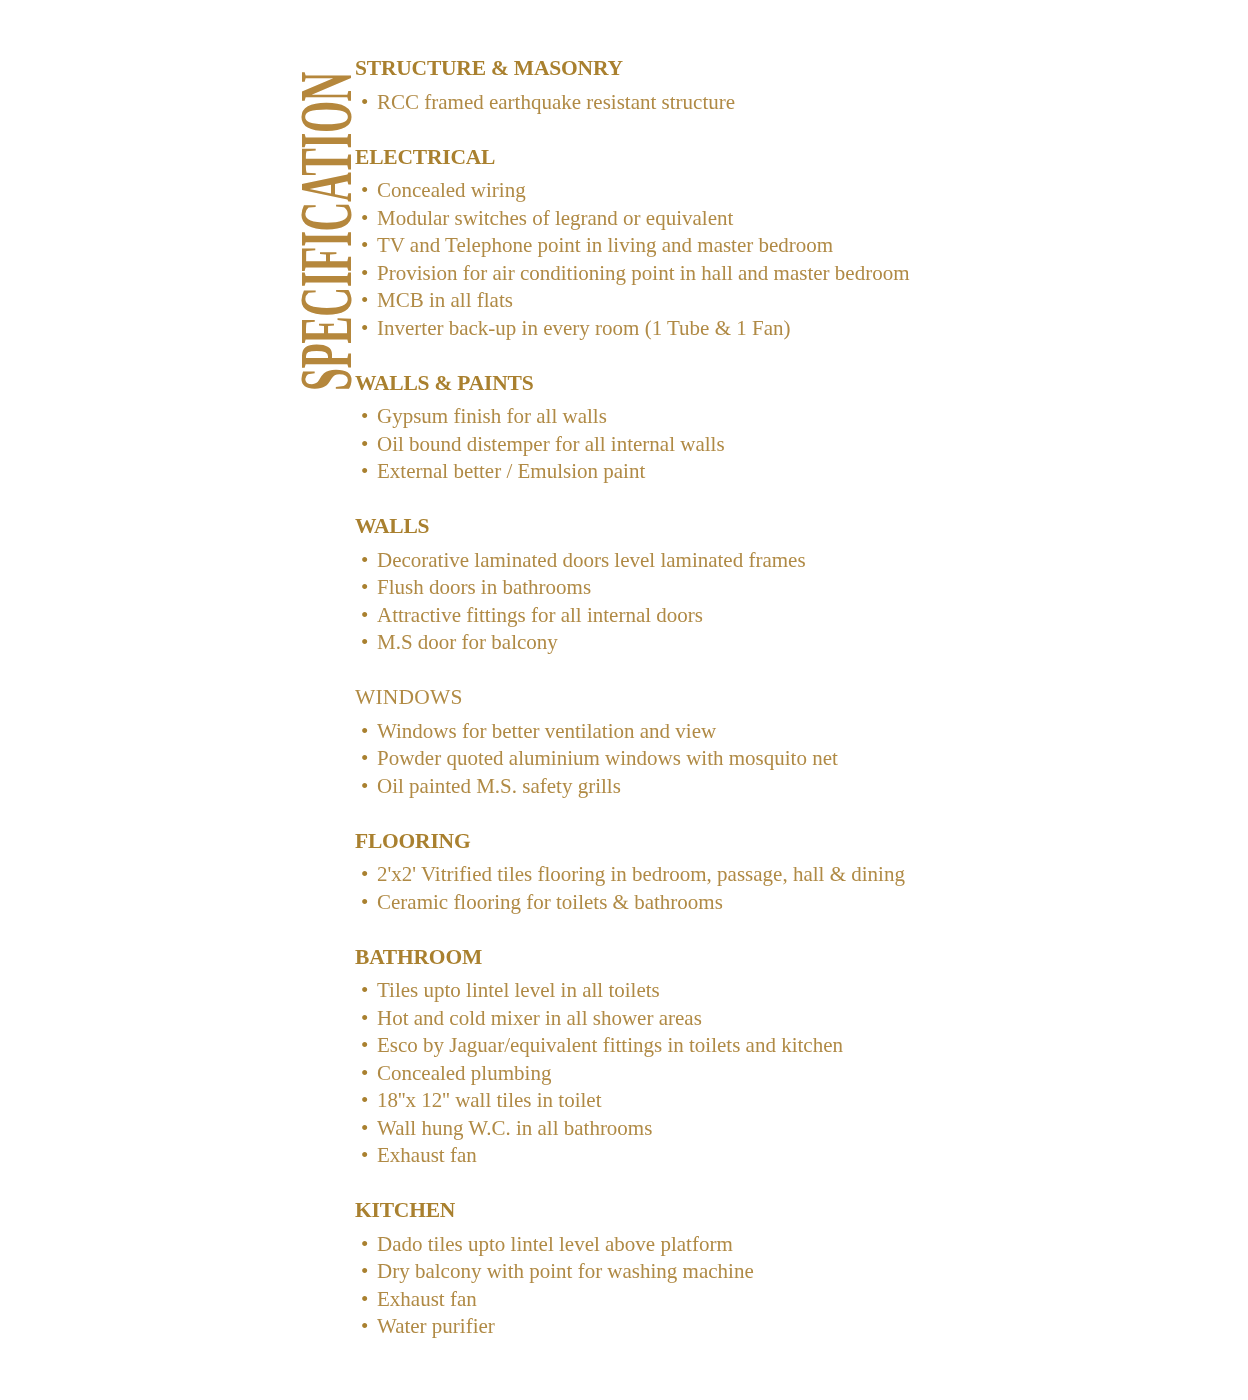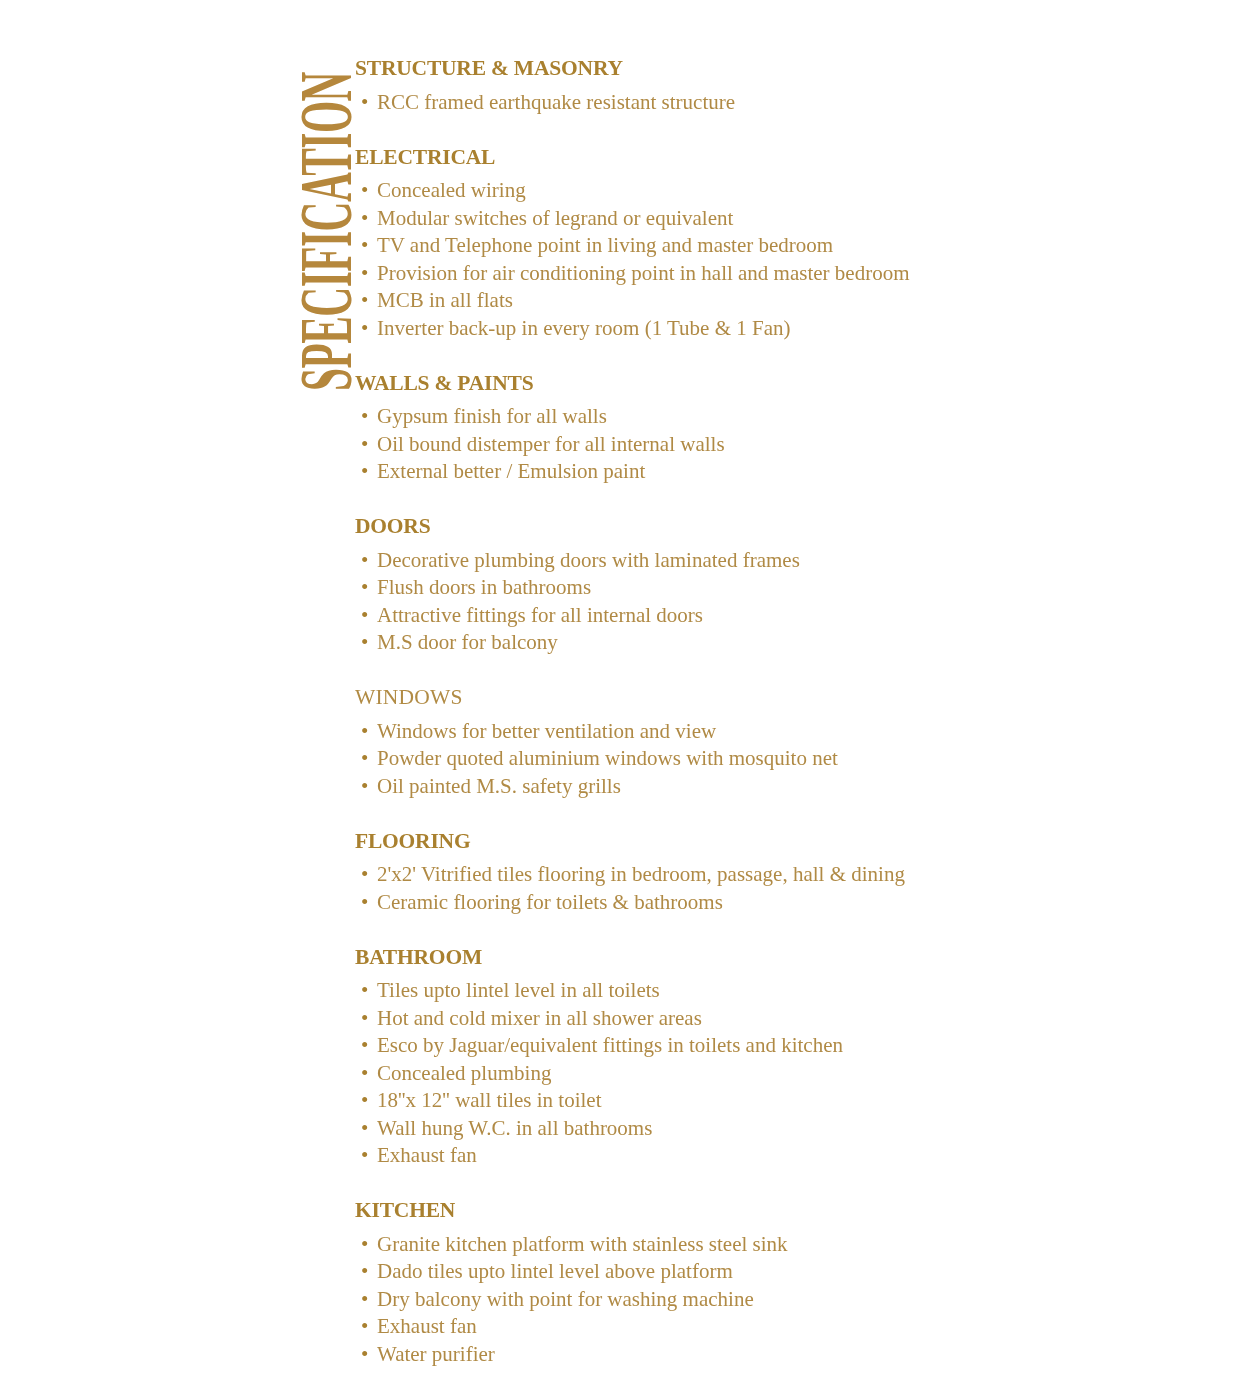--- a/index.html
+++ b/index.html
@@ -96,23 +96,23 @@
       </section>
       <section class="spec-section">
         <h2>WALLS &amp; PAINTS</h2>
         <ul>
           <li><span class="bullet">•</span><span>Gypsum finish for all walls</span></li>
           <li><span class="bullet">•</span><span>Oil bound distemper for all internal walls</span></li>
           <li><span class="bullet">•</span><span>External better / Emulsion paint</span></li>
         </ul>
       </section>
       <section class="spec-section">
-        <h2>DOORS</h2>
+        <h2>WALLS</h2>
         <ul>
-          <li><span class="bullet">•</span><span>Decorative plumbing doors with laminated frames</span></li>
+          <li><span class="bullet">•</span><span>Decorative laminated doors level laminated frames</span></li>
           <li><span class="bullet">•</span><span>Flush doors in bathrooms</span></li>
           <li><span class="bullet">•</span><span>Attractive fittings for all internal doors</span></li>
           <li><span class="bullet">•</span><span>M.S door for balcony</span></li>
         </ul>
       </section>
       <section class="spec-section">
         <h2 class="light">WINDOWS</h2>
         <ul>
           <li><span class="bullet">•</span><span>Windows for better ventilation and view</span></li>
           <li><span class="bullet">•</span><span>Powder quoted aluminium windows with mosquito net</span></li>
@@ -134,21 +134,20 @@
           <li><span class="bullet">•</span><span>Esco by Jaguar/equivalent fittings in toilets and kitchen</span></li>
           <li><span class="bullet">•</span><span>Concealed plumbing</span></li>
           <li><span class="bullet">•</span><span>18''x 12'' wall tiles in toilet</span></li>
           <li><span class="bullet">•</span><span>Wall hung W.C. in all bathrooms</span></li>
           <li><span class="bullet">•</span><span>Exhaust fan</span></li>
         </ul>
       </section>
       <section class="spec-section">
         <h2>KITCHEN</h2>
         <ul>
-          <li><span class="bullet">•</span><span>Granite kitchen platform with stainless steel sink</span></li>
           <li><span class="bullet">•</span><span>Dado tiles upto lintel level above platform</span></li>
           <li><span class="bullet">•</span><span>Dry balcony with point for washing machine</span></li>
           <li><span class="bullet">•</span><span>Exhaust fan</span></li>
           <li><span class="bullet">•</span><span>Water purifier</span></li>
         </ul>
       </section>
     </main>
 </div>
 
 </body></html>

